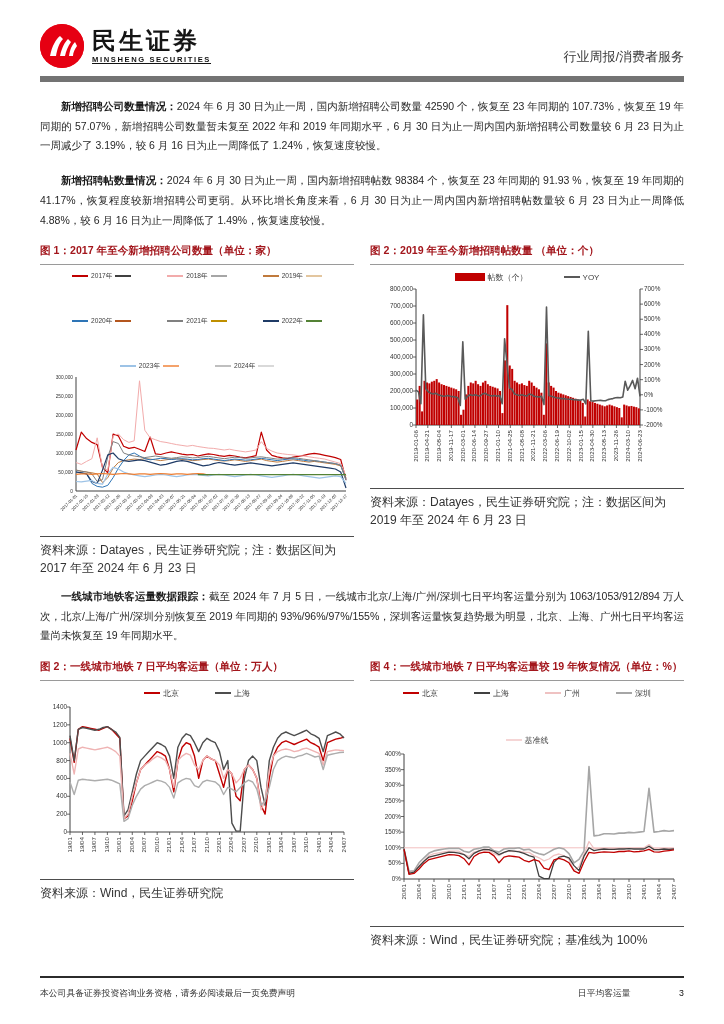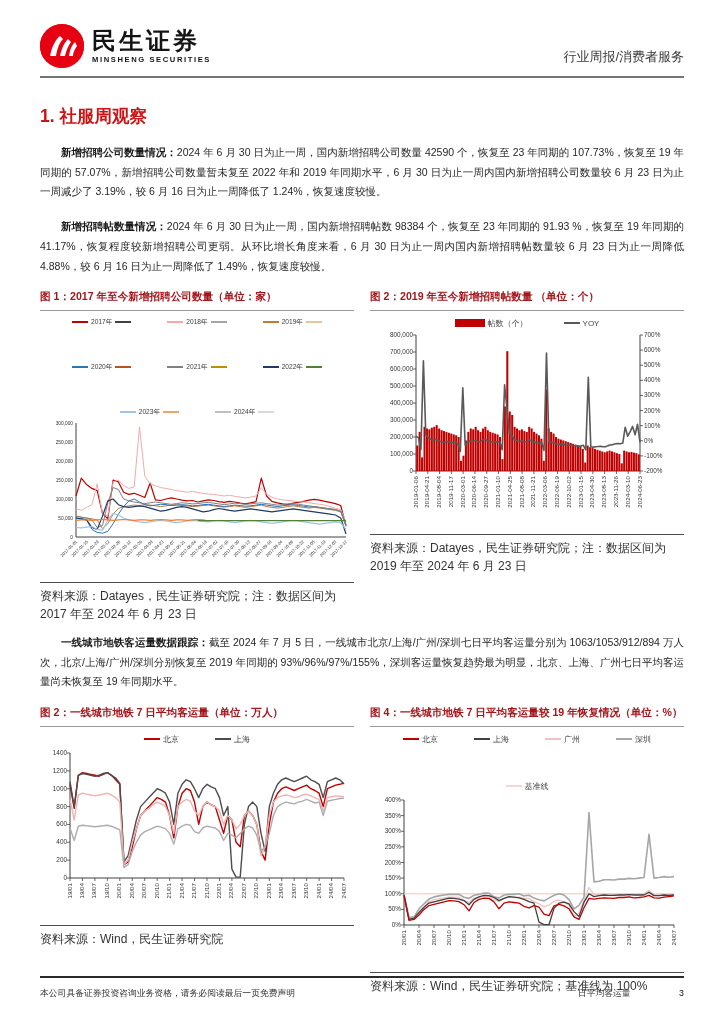--- a/index.html
+++ b/index.html
@@ -6,26 +6,26 @@
   html,body { margin:0; padding:0; background:#fff; }
   body {
     width:724px; height:1024px; position:relative;
     font-family:"Liberation Sans","DejaVu Sans",sans-serif;
     color:#262626; overflow:hidden;
   }
   .page { padding:24px 40px 0 40px; }
 
   
   .hdr { display:flex; justify-content:space-between; align-items:flex-end;
-         border-bottom:2px solid #737373; padding-bottom:8px; }
+         border-bottom:6px solid #737373; padding-bottom:8px; }
   .logo { display:flex; align-items:center; gap:8px; }
   .logo-mark { width:44px; height:44px; border-radius:50%; background:#E60012; flex:0 0 auto; }
   .logo-texts { display:flex; flex-direction:column; line-height:1.05; }
   .logo-cn { font-size:24px; font-weight:bold; color:#141414; letter-spacing:3px; }
-  .logo-en { font-size:7.6px; font-weight:bold; color:#141414; letter-spacing:1.6px; margin-top:3px; }
+  .logo-en { font-size:7.6px; font-weight:bold; color:#141414; letter-spacing:1.6px; margin-top:3px;text-decoration:underline; }
   .doc-type { font-size:13px; color:#3a3a3a; padding-bottom:2px; }
 
   h1.sec { font-size:17.5px; color:#CC1414; margin:26px 0 0 0; }
   h2.sub { font-size:14.5px; color:#141414; margin:20px 0 8px 0; }
 
   p.body { font-size:10.5px; line-height:1.88; text-align:justify;
            text-indent:2em; margin:15px 0 9px 0; color:#262626; }
   p.body b { color:#1a1a1a; }
 
   
@@ -66,21 +66,20 @@
         </svg>
       </div>
       <div class="logo-texts">
         <span class="logo-cn">民生证券</span>
         <span class="logo-en">MINSHENG SECURITIES</span>
       </div>
     </div>
     <div class="doc-type">行业周报/消费者服务</div>
   </div>
 
-  <h1 class="sec">1. 社服周观察</h1>
 
   <p class="body"><b>新增招聘公司数量情况：</b><span>2024 年 6 月 30 日为止一周，国内新增招聘公司数量 42590 个，恢复至 23 年同期的 107.73%，恢复至 19 年同期的 57.07%，新增招聘公司数量暂未复至 2022 年和 2019 年同期水平，6 月 30 日为止一周内国内新增招聘公司数量较 6 月 23 日为止一周减少了 3.19%，较 6 月 16 日为止一周降低了 1.24%，恢复速度较慢。</span></p>
   <p class="body"><b>新增招聘帖数量情况：</b><span>2024 年 6 月 30 日为止一周，国内新增招聘帖数 98384 个，恢复至 23 年同期的 91.93 %，恢复至 19 年同期的 41.17%，恢复程度较新增招聘公司更弱。从环比增长角度来看，6 月 30 日为止一周内国内新增招聘帖数量较 6 月 23 日为止一周降低 4.88%，较 6 月 16 日为止一周降低了 1.49%，恢复速度较慢。</span></p>
 
   <div class="charts-row">
     <div class="chart-card">
       <div class="chart-title">图 1：2017 年至今新增招聘公司数量（单位：家）</div>
       <div class="chart-inner">
         <div class="chart-legend lg-sm">
             <span class="lg-item">

